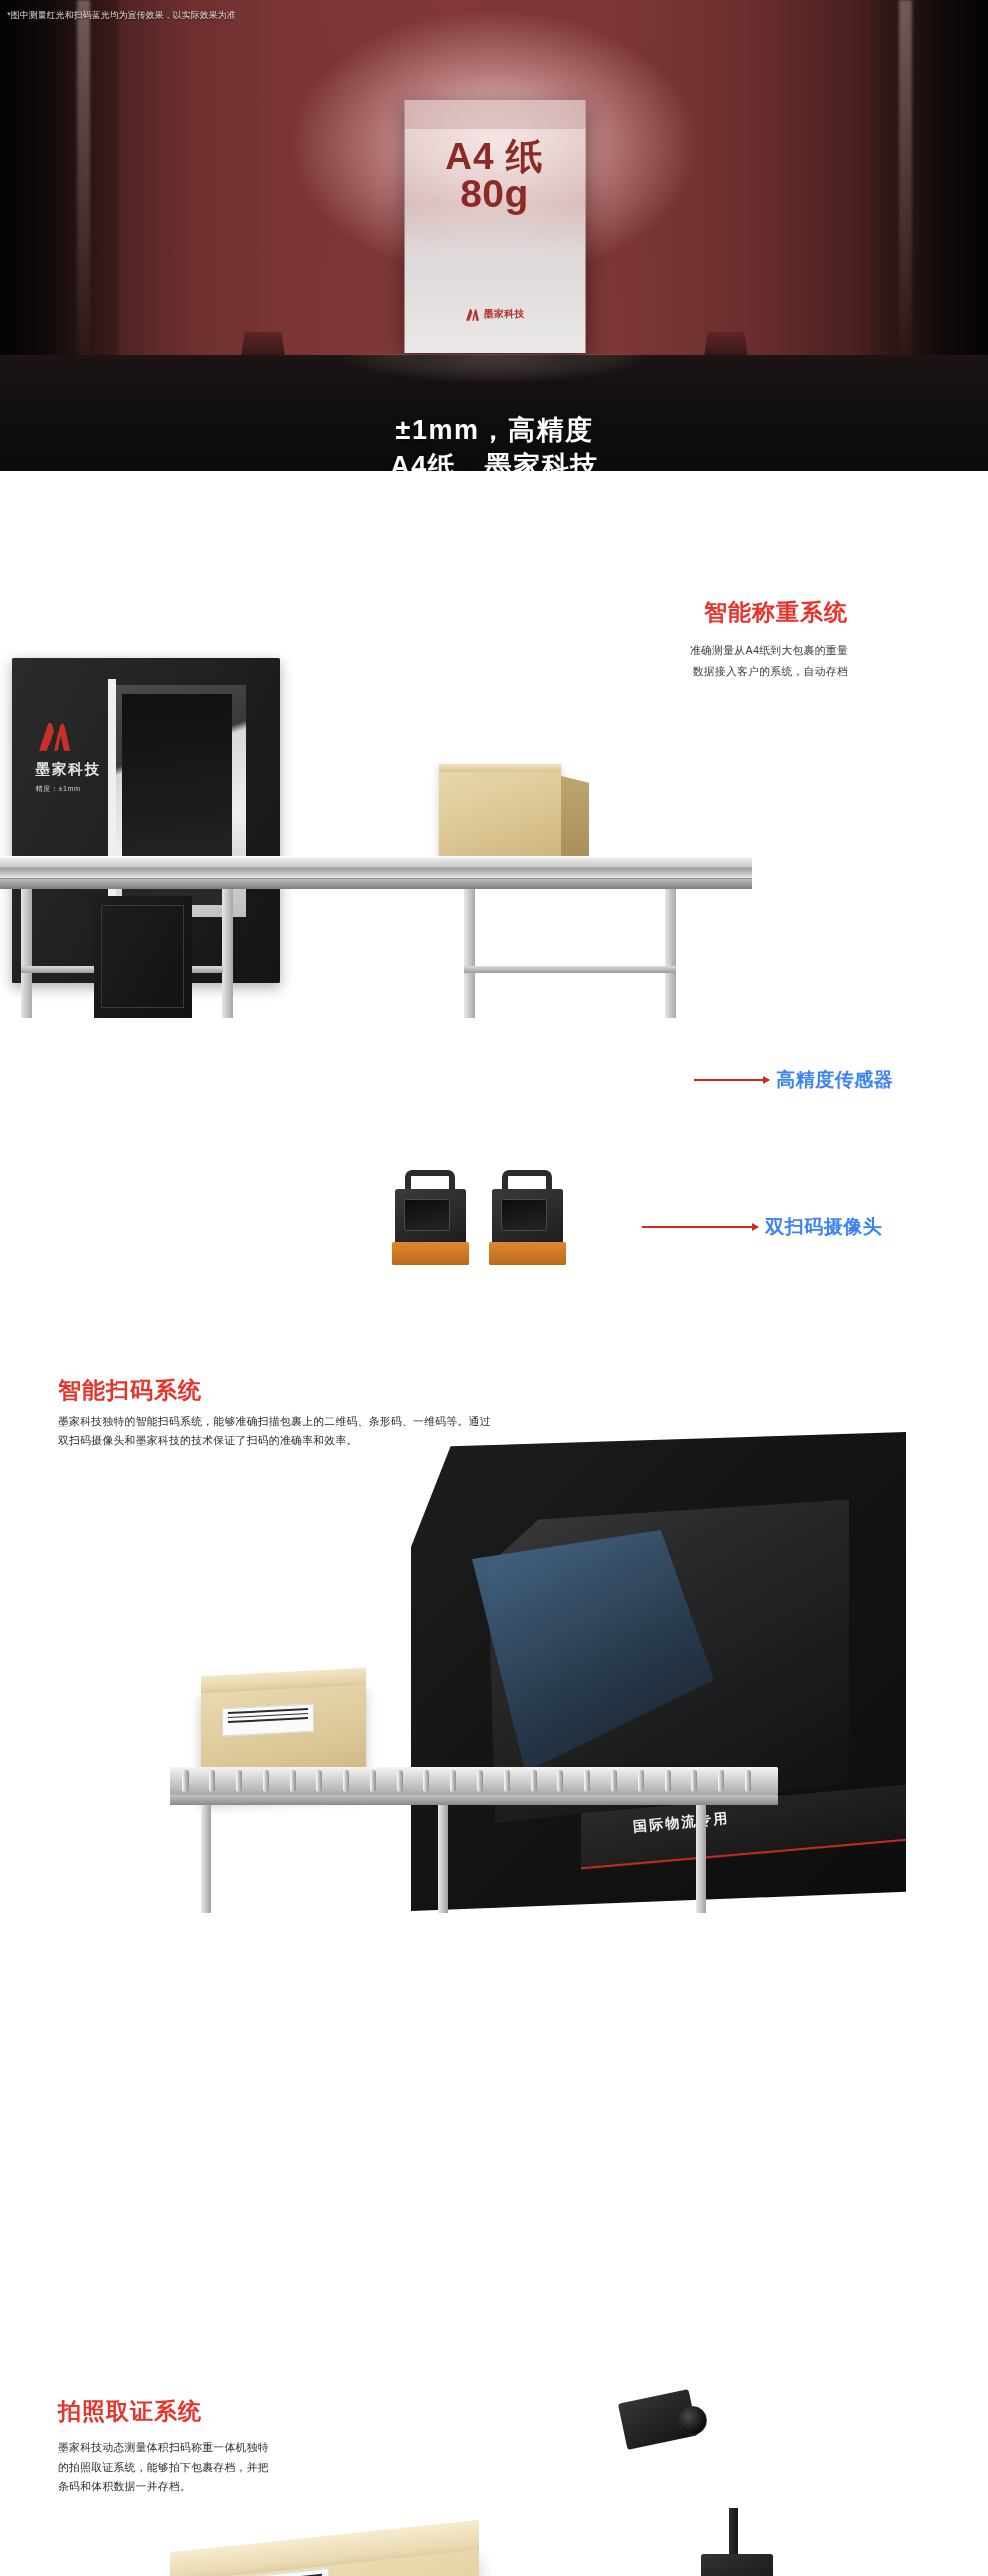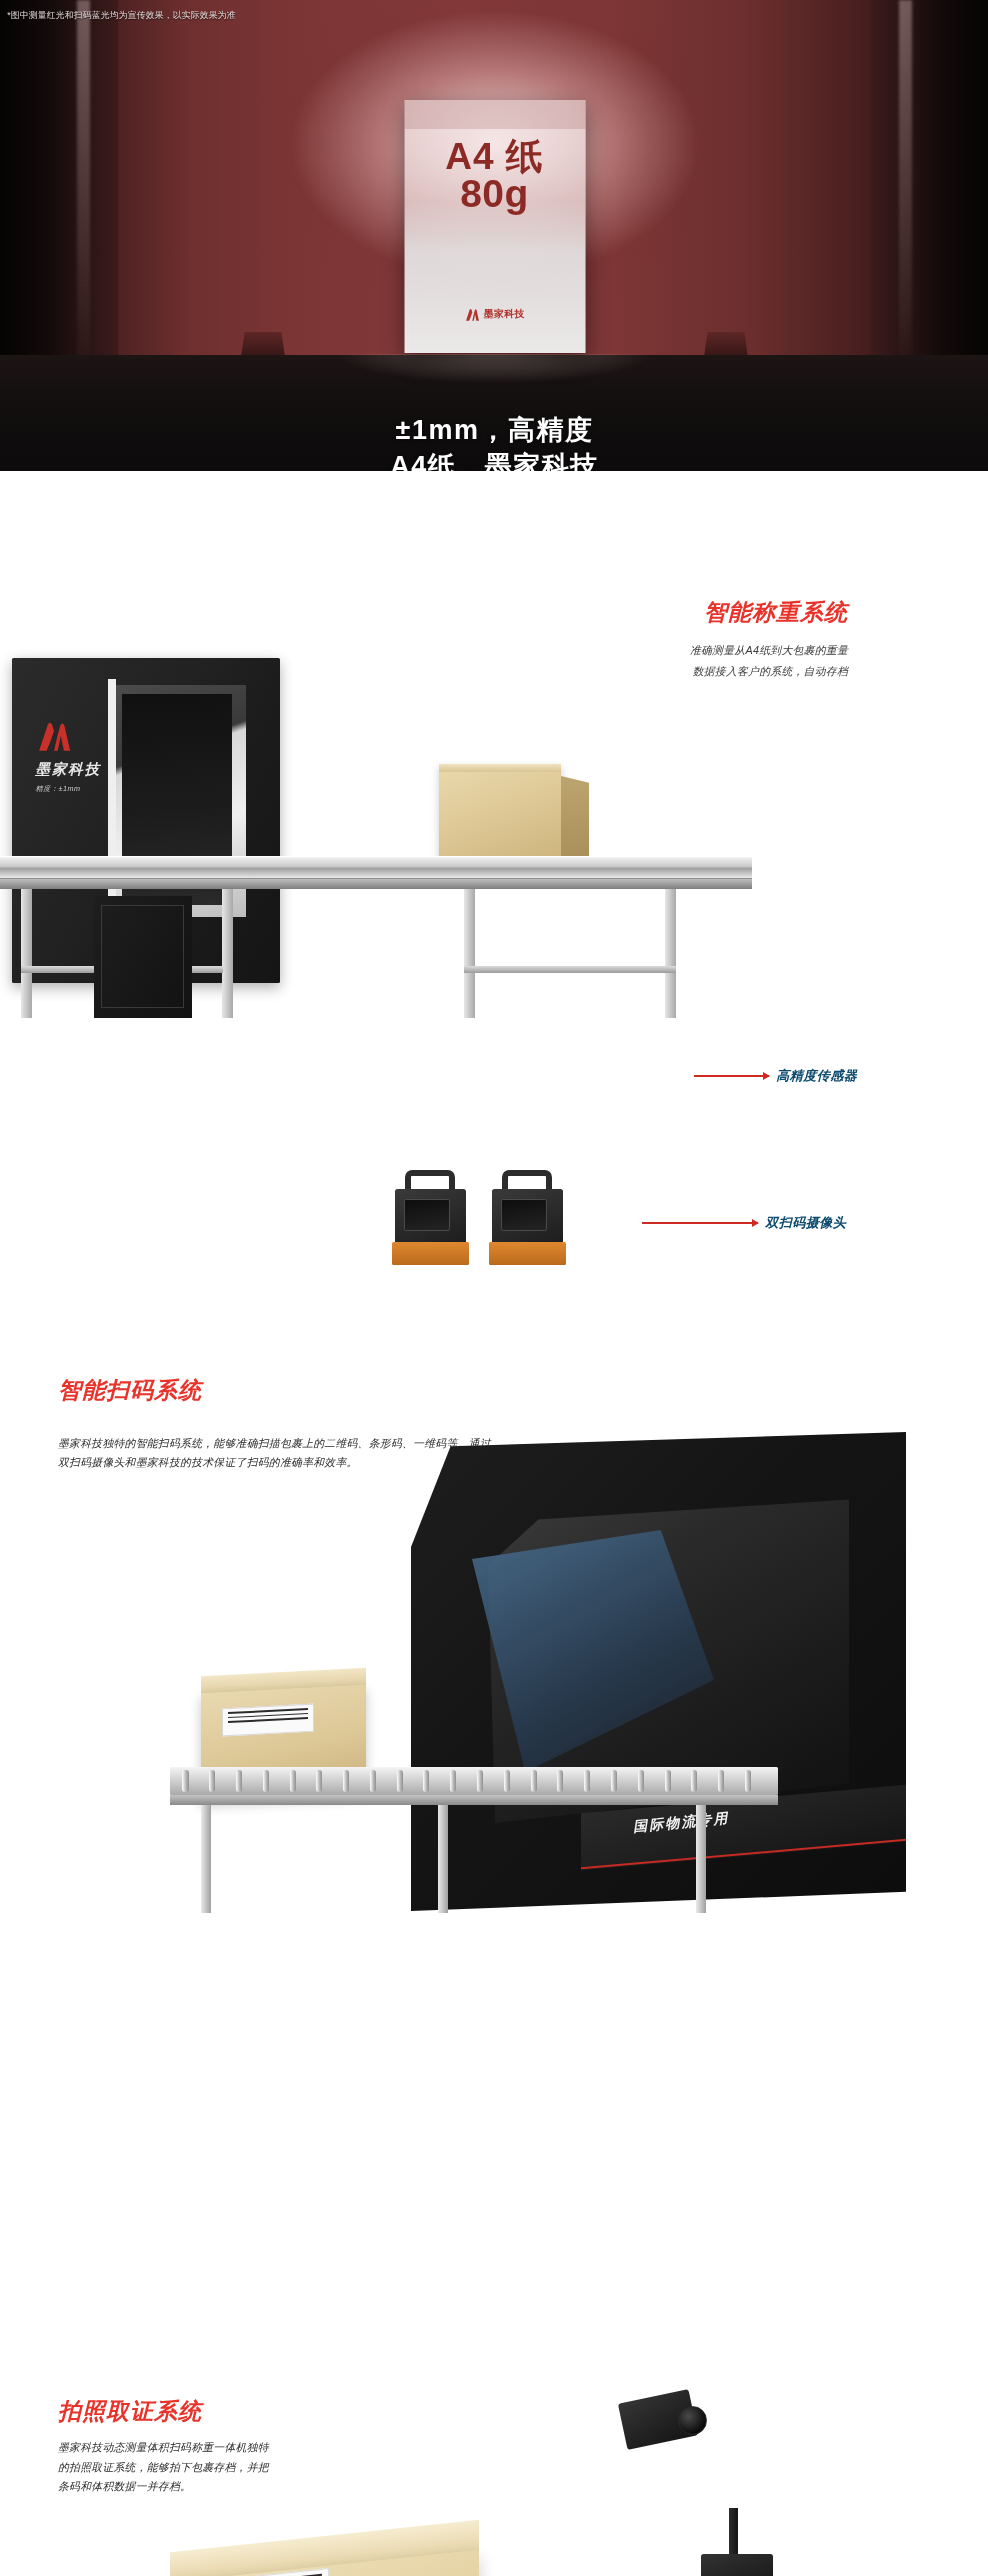--- a/index.html
+++ b/index.html
@@ -53,32 +53,32 @@
   .a4-brand { position:absolute; left:0; right:0; bottom:32px; display:flex;
     align-items:center; justify-content:center; gap:4.1px; }
   .a4-brand .logo-m { width:15.5px; height:13.4px; }
   .a4-brand .bname { font-size:9.8px; color:#b0322c; font-weight:600; letter-spacing:0.5px; }
 
   .hero-caption { position:absolute; left:0; right:0; top:412px; text-align:center; z-index:7; }
   .hero-caption div { color:#ffffff; font-size:27px; font-weight:700; letter-spacing:1.5px; line-height:1.34;
     text-shadow:0 1px 3.1px rgba(0,0,0,.6); }
 
   
-  .sec { position:absolute; left:0; width:906px; background:#fff;font-style:italic; }
+  .sec { position:absolute; left:0; width:906px; background:#fff; }
   .h-red { color:#e8322a; font-weight:800; letter-spacing:1px; }
   .body-cn { color:#2a2a2a; line-height:1.85; letter-spacing:0.3px; }
 
   .logo-m { display:inline-block; }
 
   
   .anno { position:absolute; display:flex; align-items:center; gap:7.2px; }
   .anno .ln { height:1.5px; background:#cf2a22; position:relative; }
   .anno .ln::after { content:""; position:absolute; right:-1px; top:-3.6px;
     border-left:7.7px solid #cf2a22; border-top:4.1px solid transparent; border-bottom:4.1px solid transparent; }
-  .anno .tx { font-size:13px; color:#0c4a6e; font-weight:700; white-space:nowrap; letter-spacing:0.5px; }
+  .anno .tx { font-size:19px; color:#3b82f6; font-weight:700; white-space:nowrap; letter-spacing:0.5px; }
 
   
   .sec1 { top:541px; height:592px; }
   .s1-head { position:absolute; right:58px; top:56px; text-align:right; }
   .s1-head .t { font-size:23px; }
   .s1-head .p { margin-top:13.4px; font-size:10.8px; color:#3a3a3a; line-height:1.75; }
 
   .machine { position:absolute; left:12.4px; top:117px; width:309px; height:355px; }
   .mach-body { position:absolute; left:0; top:0; width:268px; height:325px;
     background:linear-gradient(118deg,#2b2b2b 0%,#232323 38%,#1a1a1a 72%,#151515 100%);
@@ -121,21 +121,21 @@
     border:6.2px solid #2c2c2c; border-bottom:none; border-radius:7.2px 7.2px 0 0; background:transparent; }
   .sh-box { position:absolute; left:3.1px; top:18.5px; width:71px; height:56px;
     background:linear-gradient(160deg,#3a3a3a,#1c1c1c); border-radius:2.6px; }
   .sh-lens { position:absolute; left:12.4px; top:29px; width:46px; height:32px;
     background:linear-gradient(170deg,#0d0d0d,#242424); border-radius:2.1px; border:1px solid #4a4a4a; }
   .sh-base { position:absolute; left:0; top:72px; width:77px; height:23px;
     background:linear-gradient(180deg,#e0882f,#bb6a1d); border-radius:1.5px; }
 
   .s2-head { position:absolute; left:58px; top:242px; width:443px; }
   .s2-head .t { font-size:23px; }
-  .s2-head .p { margin-top:28px; font-size:10.8px; line-height:1.8; }
+  .s2-head .p { margin-top:6px; font-size:10.8px; line-height:1.8; }
 
   .tunnel { position:absolute; right:0; top:299px; width:495px; height:479px; }
   .tun-out { position:absolute; left:0; top:0; width:100%; height:100%;
     background:linear-gradient(135deg,#1e1e1e 0%,#151515 40%,#0d0d0d 100%);
     clip-path:polygon(8% 3%, 100% 0%, 100% 96%, 0% 100%, 0% 24%); }
   .tun-in { position:absolute; left:77px; top:61px; width:361px; height:330px;
     background:linear-gradient(150deg,#3c3c3c 0%,#2a2a2a 30%,#1a1a1a 70%,#101010 100%);
     clip-path:polygon(14% 8%, 100% 2%, 100% 88%, 2% 100%, 0% 22%); }
   .tun-blue { position:absolute; left:61px; top:98px; width:242px; height:242px;
     background:linear-gradient(150deg,rgba(72,108,140,.92),rgba(40,62,86,.78) 60%,rgba(22,34,48,.4));

